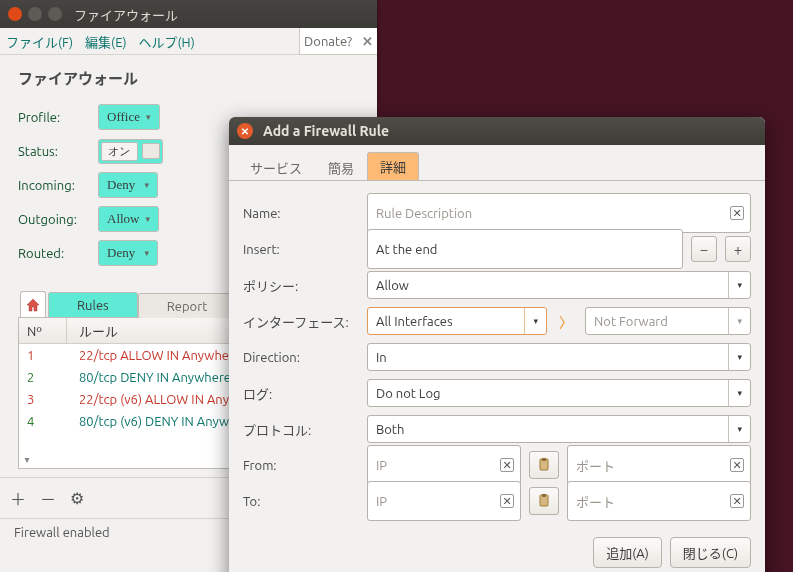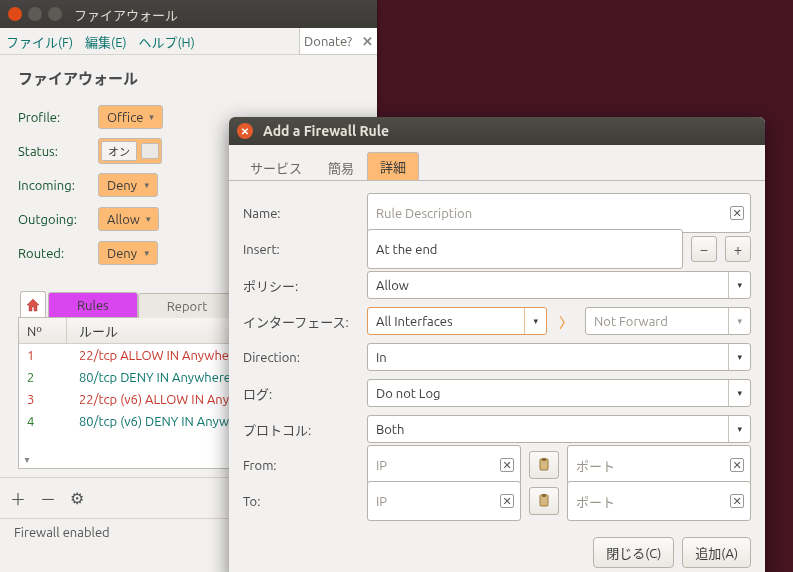--- a/index.html
+++ b/index.html
@@ -15,31 +15,31 @@
 .menubar { height: 27px; display: flex; align-items: center; padding: 0 6px; border-bottom: 1px solid #d6d3cf; }
 .menubar span { margin-right: 12px; color: #0f766e; }
 .donate-tab { position: absolute; right: 0; top: 28px; height: 27px; background: #fff; border-left: 1px solid #cfcbc3; border-bottom: 1px solid #cfcbc3; padding: 0 4px; display: flex; align-items: center; gap: 10px; color: #6b6863;}
 .donate-close { color: #888; font-weight: bold; }
 
 .content { padding: 12px 18px 8px; }
 h3.section-title { font-size: 15px; font-weight: bold; margin-bottom: 12px; color: #4a4a4a; }
 
 .form-row { display: flex; align-items: center; height: 34px; }
 .form-row label { width: 80px; color: #14532d; }
-.select-box, .switch-box { background: #fdba74; border: 1px solid #c0bcb5; border-radius: 3px; padding: 4px 8px; display: flex; align-items: center; gap: 6px; min-width: 60px; }
+.select-box, .switch-box { background: #5eead4; border: 1px solid #c0bcb5; border-radius: 3px; padding: 4px 8px; display: flex; align-items: center; gap: 6px; min-width: 60px; font-family: Liberation Serif, serif; }
 .select-box::after { content: "▾"; font-size: 9px; color: #666; margin-left: auto; }
 .switch-box { padding: 2px; }
 .switch-label { background: #f5f3f1; border: 1px solid #c0bcb5; border-radius: 2px; padding: 1px 6px; font-size: 11px; }
 .switch-handle { width: 18px; height: 16px; background: #ece9e4; border: 1px solid #c0bcb5; border-radius: 2px; margin-left: -2px;}
 
 .tabbar { display: flex; align-items: flex-end; border-bottom: 1px solid #c0bcb5; margin-top: 16px; height: 32px; padding-left: 2px; gap: 0;}
 .home-icon { width: 26px; height: 26px; border: 1px solid #c0bcb5; border-bottom: none; border-radius: 3px 3px 0 0; background: #fff; display: flex; align-items: center; justify-content: center; margin-right: 2px;}
 .home-icon svg { width: 16px; height: 16px; }
 .tab { padding: 5px 28px; border: 1px solid #c0bcb5; border-bottom: none; border-radius: 3px 3px 0 0; background: #ebe7e2; color: #6b6863; position: relative; top: 1px; }
-.tab.active { background: #d946ef; color: #3c3c3c; top: 0px; }
+.tab.active { background: #5eead4; color: #3c3c3c; top: 0px; }
 
 .table-container { border: 1px solid #c0bcb5; border-top: none; background: #fff; }
 .tbl-head { display: flex; background: linear-gradient(#f8f6f3,#eceae5); border-bottom: 1px solid #d3cfc8; height: 26px; align-items: center; }
 .tbl-head .col-n { width: 48px; padding-left: 8px; border-right: 1px solid #d3cfc8; height: 100%; display:flex; align-items:center;}
 .tbl-head .col-r { flex:1; padding-left: 12px; }
 .tbl-body { height: 124px; }
 .row { display: flex; height: 22px; align-items: center; }
 .row .col-n { width: 48px; padding-left: 8px; color: #2a7a2a;}
 .row .col-r { flex:1; padding-left: 12px; }
 .row.red .col-n, .row.red .col-r { color: #c7382d; }
@@ -267,16 +267,16 @@
             <rect x="5" y="0" width="4" height="3" rx="1" fill="#8a6a30"></rect>
           </svg>
         </div>
       <div class="txt-input">
           <span>ポート</span>
           <span class="clear-x">✕</span>
         </div>
     </div>
   </div>
   <div class="dlg-footer">
+    <div class="btn">追加(A)</div>
     <div class="btn">閉じる(C)</div>
-    <div class="btn">追加(A)</div>
   </div>
 </div>
 
 </body></html>

